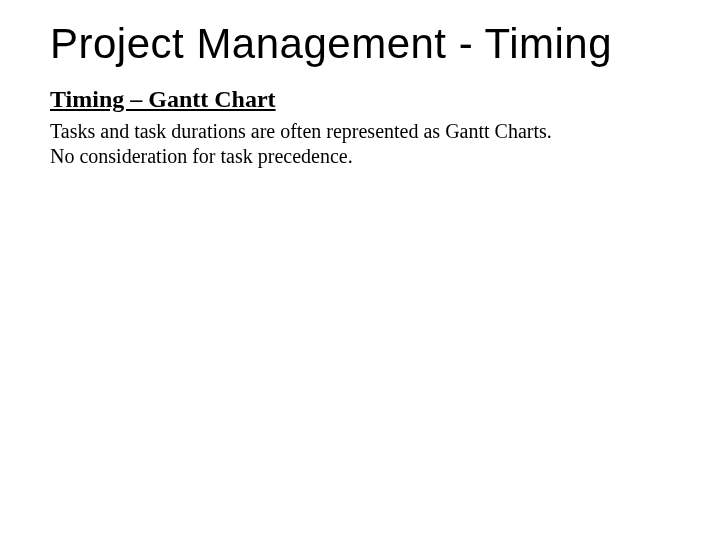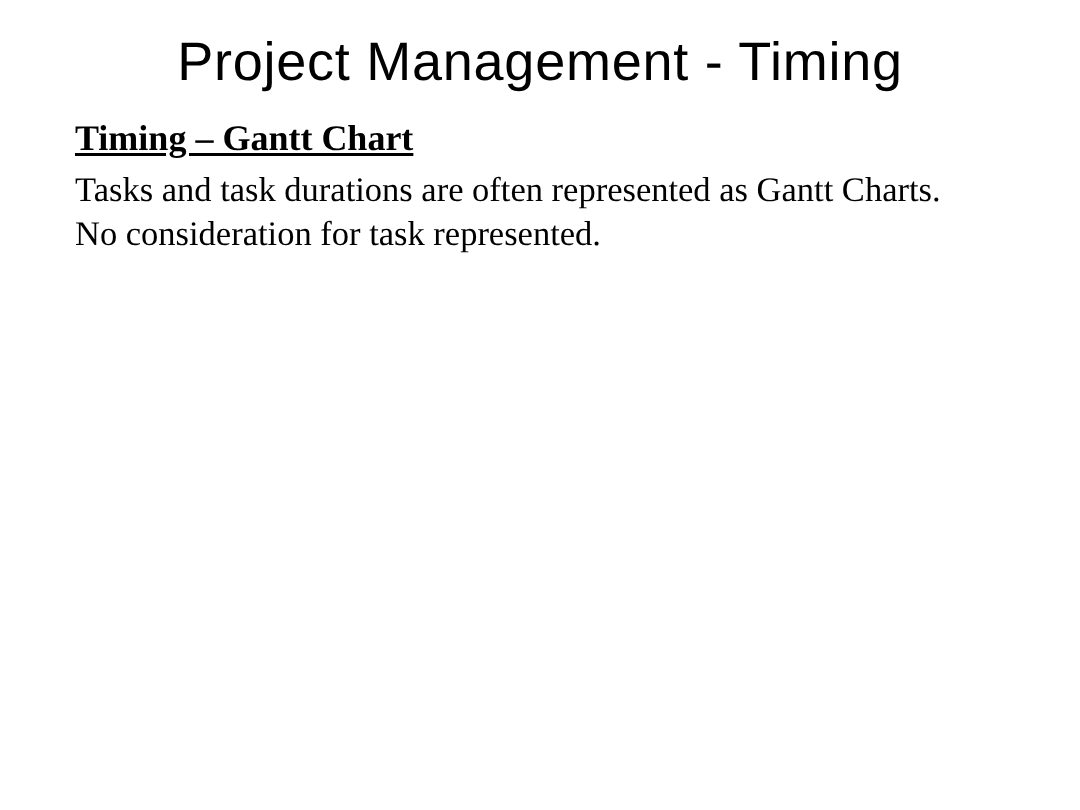--- a/index.html
+++ b/index.html
@@ -10,38 +10,38 @@
     body {
       width: 720px;
       height: 540px;
       background: #ffffff;
       font-family: "Times New Roman", Times, serif;
       color: #000000;
       padding: 20px 50px;
     }
     .slide-title {
       font-family: Arial, Helvetica, sans-serif;
-      font-size: 36px;
+      font-size: 42px;
       font-weight: 400;
-      text-align: center;
+      text-align: left;
       margin-bottom: 18px;
       letter-spacing: 0.5px;
     }
     .subtitle {
       font-size: 24px;
       text-decoration: underline;
       margin-bottom: 6px;
       font-weight: bold;
     }
     .body-text {
-      font-size: 23px;
+      font-size: 20px;
       line-height: 1.25;
     }
   </style>
 </head>
 <body>
 
 <h1 class="slide-title">Project Management - Timing</h1>
 
 <div class="subtitle">Timing – Gantt Chart</div>
 
 <div class="body-text">Tasks and task durations are often represented as Gantt Charts.</div>
-<div class="body-text">No consideration for task represented.</div>
+<div class="body-text">No consideration for task precedence.</div>
 
 </body></html>

